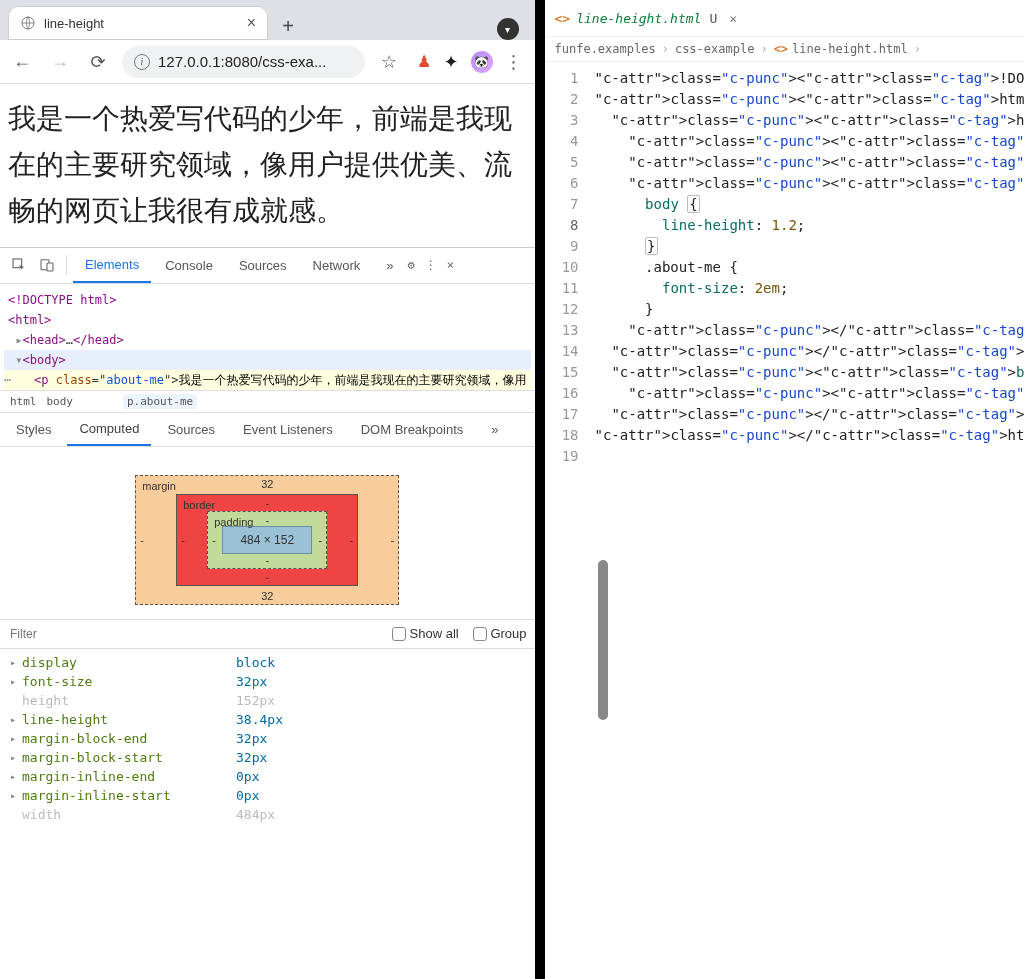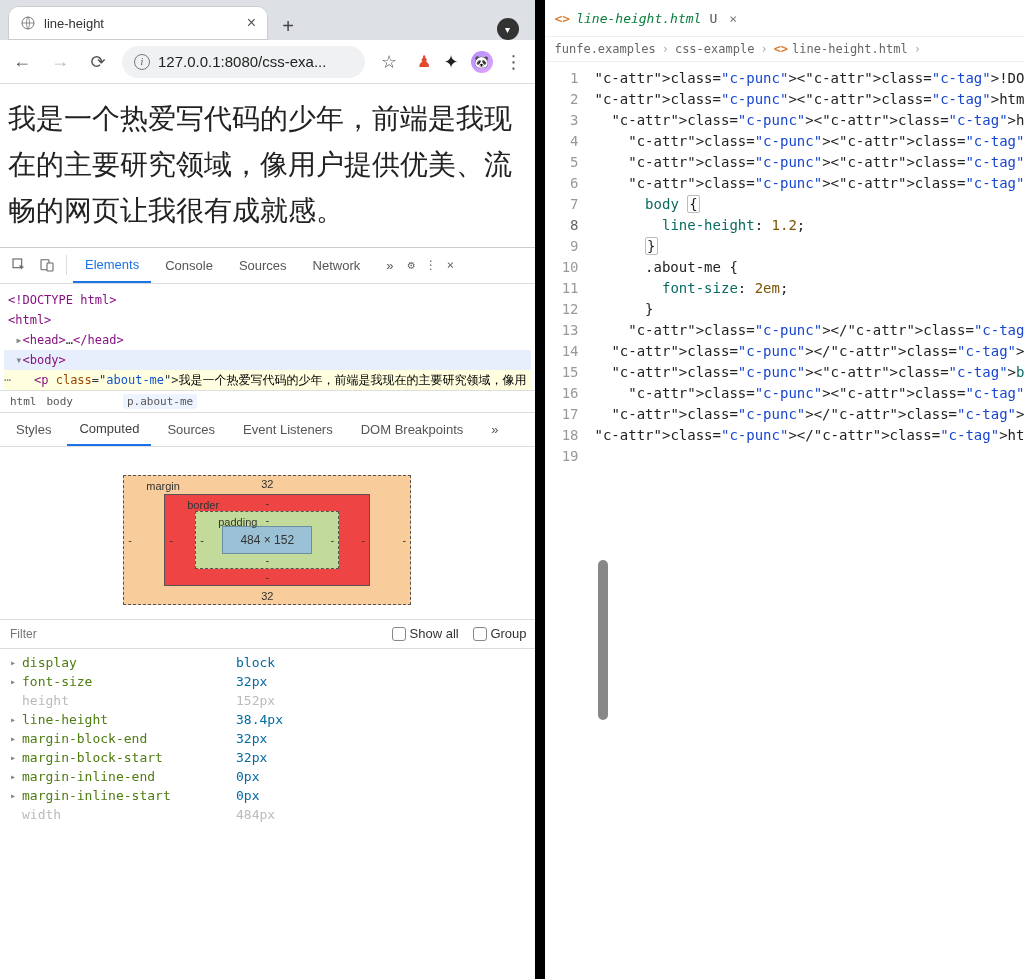--- a/index.html
+++ b/index.html
@@ -45,24 +45,24 @@
   .txt { color:#000; }
   .caret { color:#888; }
   .crumb { display:flex; align-items:center; height:22px; padding:0 10px; gap:10px; font-family:Menlo,monospace; font-size:11px; color:#555; border-bottom:1px solid #ddd;}
   .crumb span.hl { background:#eef4ff; padding:1px 4px; border-radius:2px;margin-left:40px;}
   .dt-subtabs { display:flex; align-items:center; height:34px; border-bottom:1px solid #ddd; padding:0 4px; gap:4px;}
   .dt-subtab { padding:0 12px; height:34px; display:flex; align-items:center; color:#555; font-size:13px;}
   .dt-subtab.active { border-bottom:2px solid #1a73e8; color:#404040; font-weight:500;}
   .boxmodel-wrap { display:flex; align-items:center; justify-content:center; padding:28px 0 14px; }
   .bm { font-family: -apple-system, sans-serif; font-size:11px; text-align:center; }
   .bm .layer { position:relative; padding:18px 28px; }
-  .bm .lbl { position:absolute; left:22px; top:4px; font-size:11px; color:#333; }
+  .bm .lbl { position:absolute; left:6px; top:4px; font-size:11px; color:#333; }
   .bm .margin { background:#f8cc9b; border:1px dashed #555; padding:18px 40px;}
   .bm .border { background:#ef4444; border:1px solid #555; padding:16px 30px;}
-  .bm .padding{ background:#c2db9a; border:1px dashed #555; padding:14px 26px;}
+  .bm .padding{ background:#c2db9a; border:1px dashed #555; padding:14px 14px;}
   .bm .content{ background:#9bc1d6; border:1px solid #6b8fa5; padding:6px 0; font-size:12px; color:#333; width:90px;}
   .bm .num { position:absolute; font-size:11px; color:#333;}
   .bm .top { top:2px; left:50%; transform:translateX(-50%);}
   .bm .btm { bottom:2px; left:50%; transform:translateX(-50%);}
   .bm .lft { left:4px; top:50%; transform:translateY(-50%);}
   .bm .rgt { right:4px; top:50%; transform:translateY(-50%);}
   .filterbar { display:flex; align-items:center; height:30px; border-top:1px solid #ddd; border-bottom:1px solid #ddd; padding:0 8px; gap:8px;}
   .filterbar input { border:0; outline:0; flex:0 0 auto; width:60px; font-size:12px; color:#888;}
   .filterbar .rightbox{ margin-left:auto; display:flex; align-items:center; gap:14px; color:#333; font-size:13px;}
   .chk { width:14px; height:14px; border:1.2px solid #888; border-radius:3px; display:inline-block; vertical-align:middle;}

